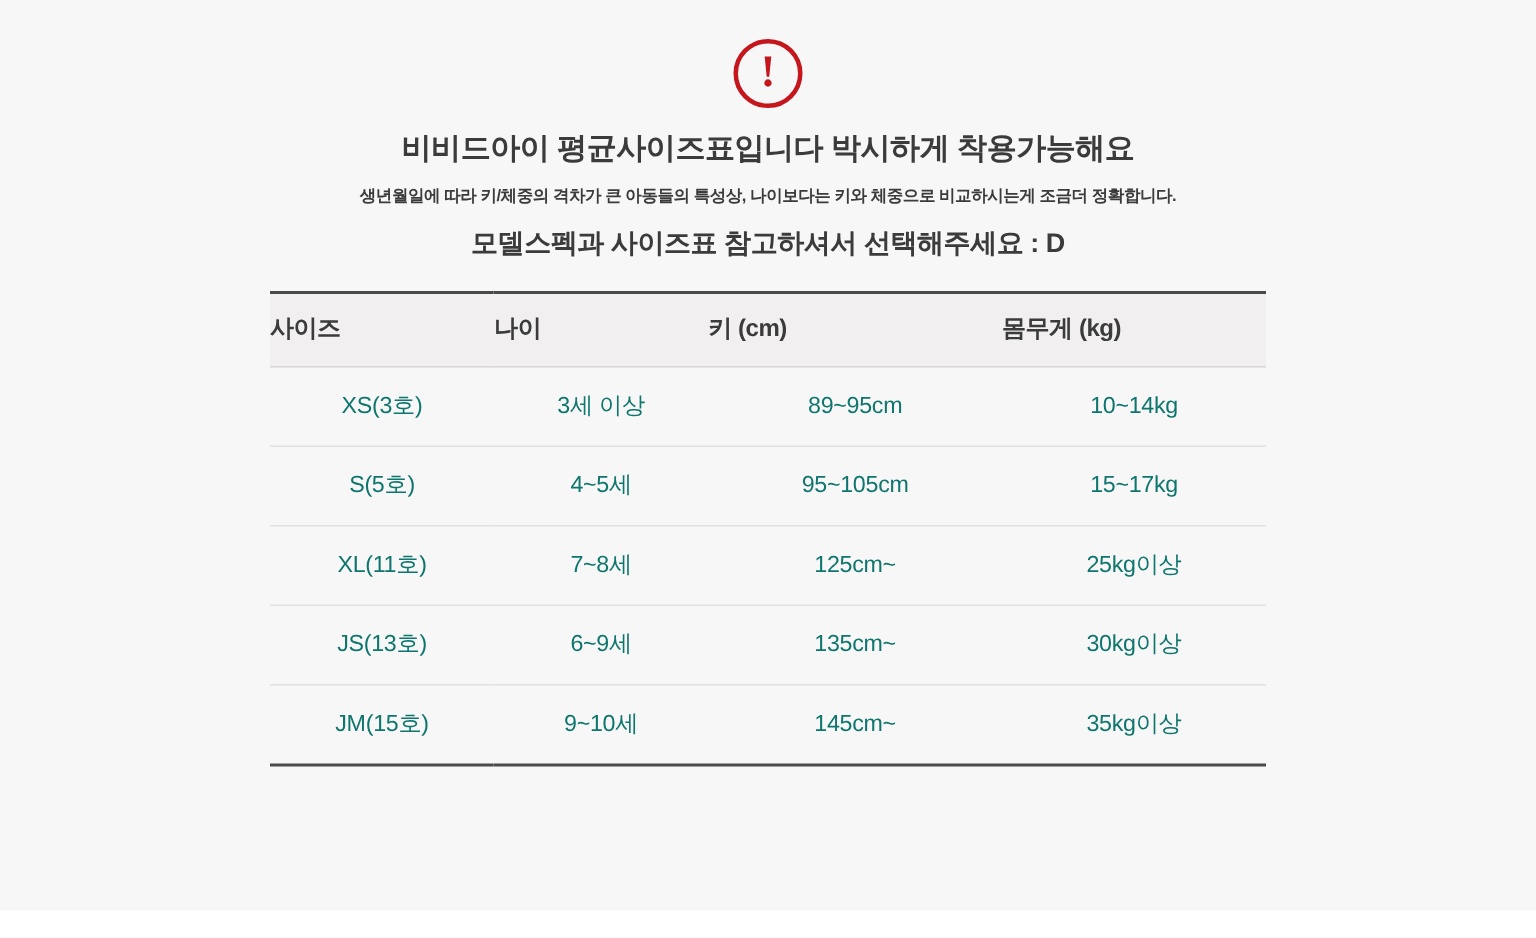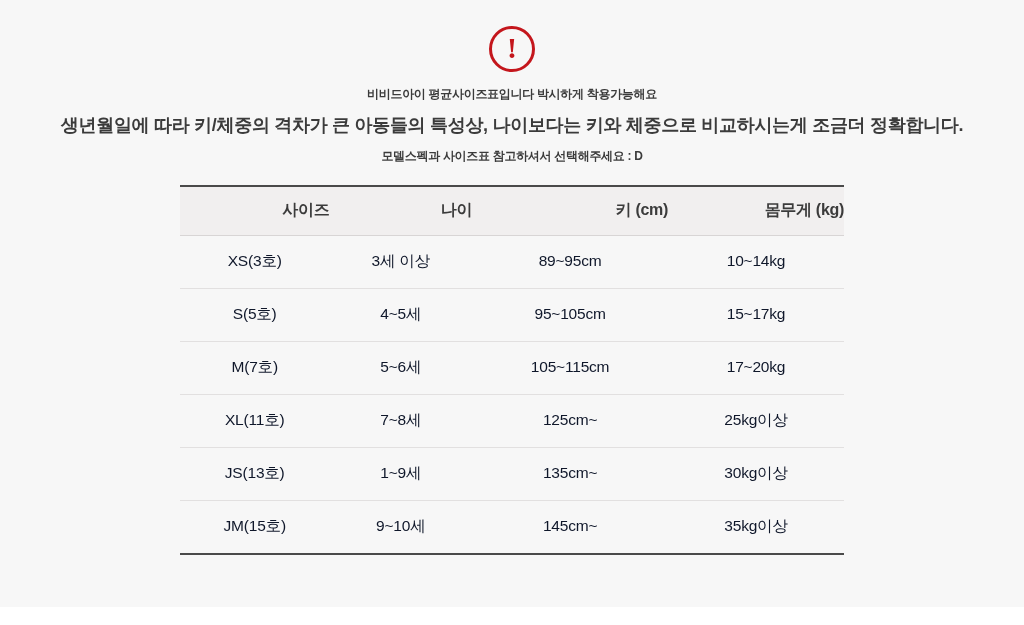--- a/index.html
+++ b/index.html
@@ -56,56 +56,56 @@
     font-family: "Liberation Serif", serif;
     display: block;
     transform: translateY(-1px);
   }
   .intro {
     text-align: center;
     padding: 0 40px;
   }
   .intro p {
     margin: 0 0 11px 0;
-    font-size: 12px;
+    font-size: 20px;
     line-height: 1.35;
     color: #3b3b3b;
     font-weight: bold;
     letter-spacing: -0.3px;
   }
   .intro p.line2 {
-    font-size: 18px;
+    font-size: 11px;
   }
   .intro p.last {
     margin-bottom: 0;
-    font-size: 12px;
+    font-size: 18px;
   }
   .table-wrap {
     width: 664px;
     margin: 20px auto 0 auto;
   }
   table.size-table {
     width: 100%;
     border-collapse: collapse;
     table-layout: fixed;
   }
   table.size-table thead th {
     background: #f1efef;
     font-size: 16px;
     font-weight: bold;
     color: #3b3b3b;
     padding: 13px 0 14px 0;
-    text-align: right;
+    text-align: left;
     letter-spacing: -0.3px;
     border-top: 2px solid #4a4a4a;
     border-bottom: 1px solid #d8d5d5;
   }
   table.size-table tbody td {
     font-size: 15.5px;
-    color: #0f172a;
+    color: #0f766e;
     text-align: center;
     padding: 15px 0 16px 0;
     border-bottom: 1px solid #e2e0e0;
     letter-spacing: -0.2px;
   }
   table.size-table tbody tr:last-child td {
     border-bottom: 2px solid #4a4a4a;
   }
   table.size-table col.c0 { width: 22.5%; }
   table.size-table col.c1 { width: 21.5%; }
@@ -154,34 +154,28 @@
             <td>89~95cm</td>
             <td>10~14kg</td>
           </tr>
           <tr>
             <td>S(5호)</td>
             <td>4~5세</td>
             <td>95~105cm</td>
             <td>15~17kg</td>
           </tr>
           <tr>
-            <td>M(7호)</td>
-            <td>5~6세</td>
-            <td>105~115cm</td>
-            <td>17~20kg</td>
-          </tr>
-          <tr>
             <td>XL(11호)</td>
             <td>7~8세</td>
             <td>125cm~</td>
             <td>25kg이상</td>
           </tr>
           <tr>
             <td>JS(13호)</td>
-            <td>1~9세</td>
+            <td>6~9세</td>
             <td>135cm~</td>
             <td>30kg이상</td>
           </tr>
           <tr>
             <td>JM(15호)</td>
             <td>9~10세</td>
             <td>145cm~</td>
             <td>35kg이상</td>
           </tr>
         </tbody>

